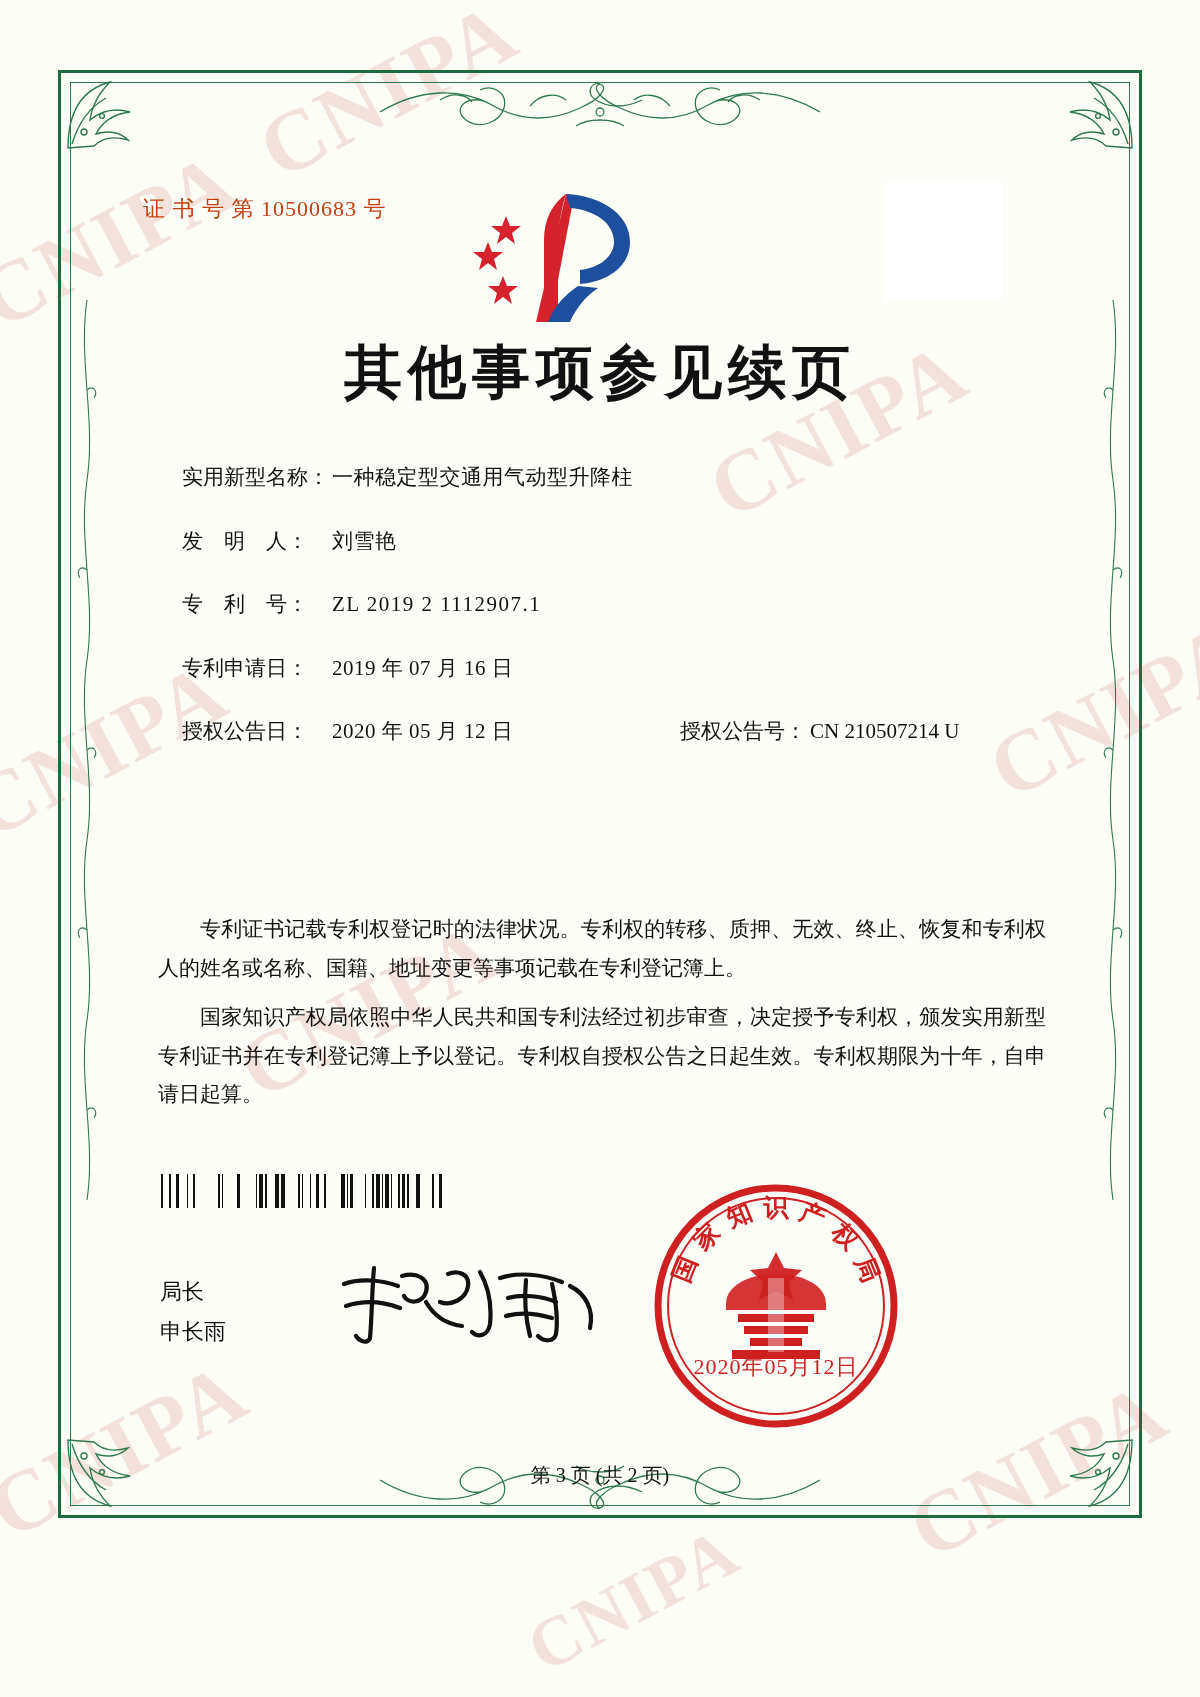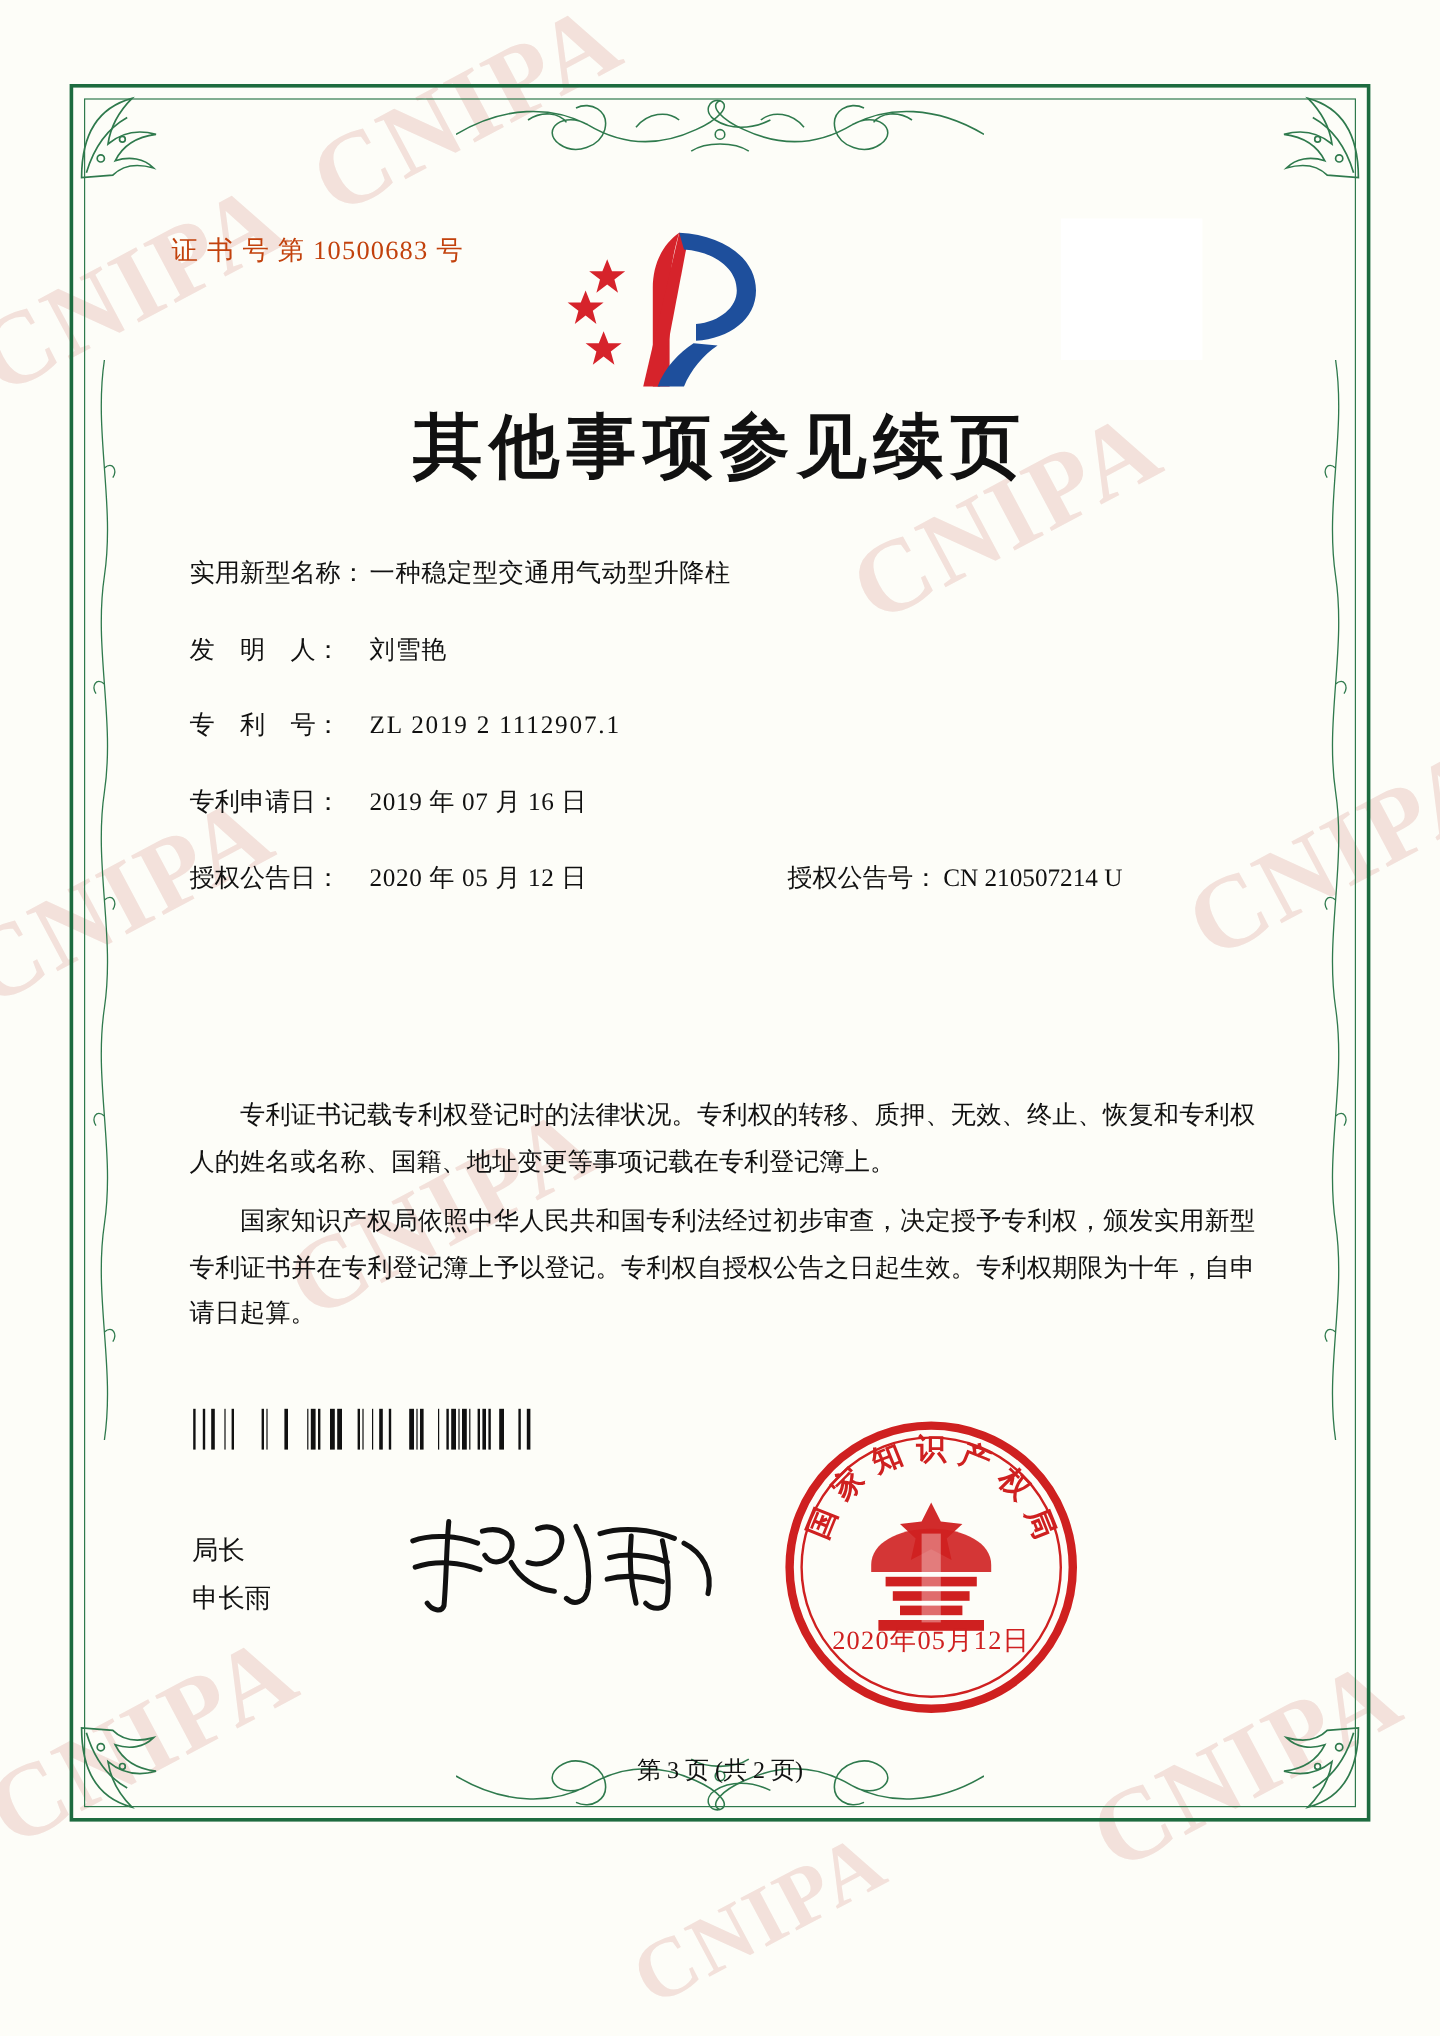--- a/index.html
+++ b/index.html
@@ -159,20 +159,21 @@
     display: flex;
     align-items: flex-start;
     margin-bottom: 32px;
     line-height: 1.5;
   }
   .field-label {
     width: 150px;
     flex: 0 0 150px;
     white-space: pre;
     letter-spacing: 0px;
+    margin-left: 24px;
   }
   .field-value {
     flex: 1;
     letter-spacing: 0.5px;
   }
   .field-value.mono {
     font-family: "Liberation Serif", serif;
     letter-spacing: 1.5px;
   }
   .field-row.two-col .col2-label {

